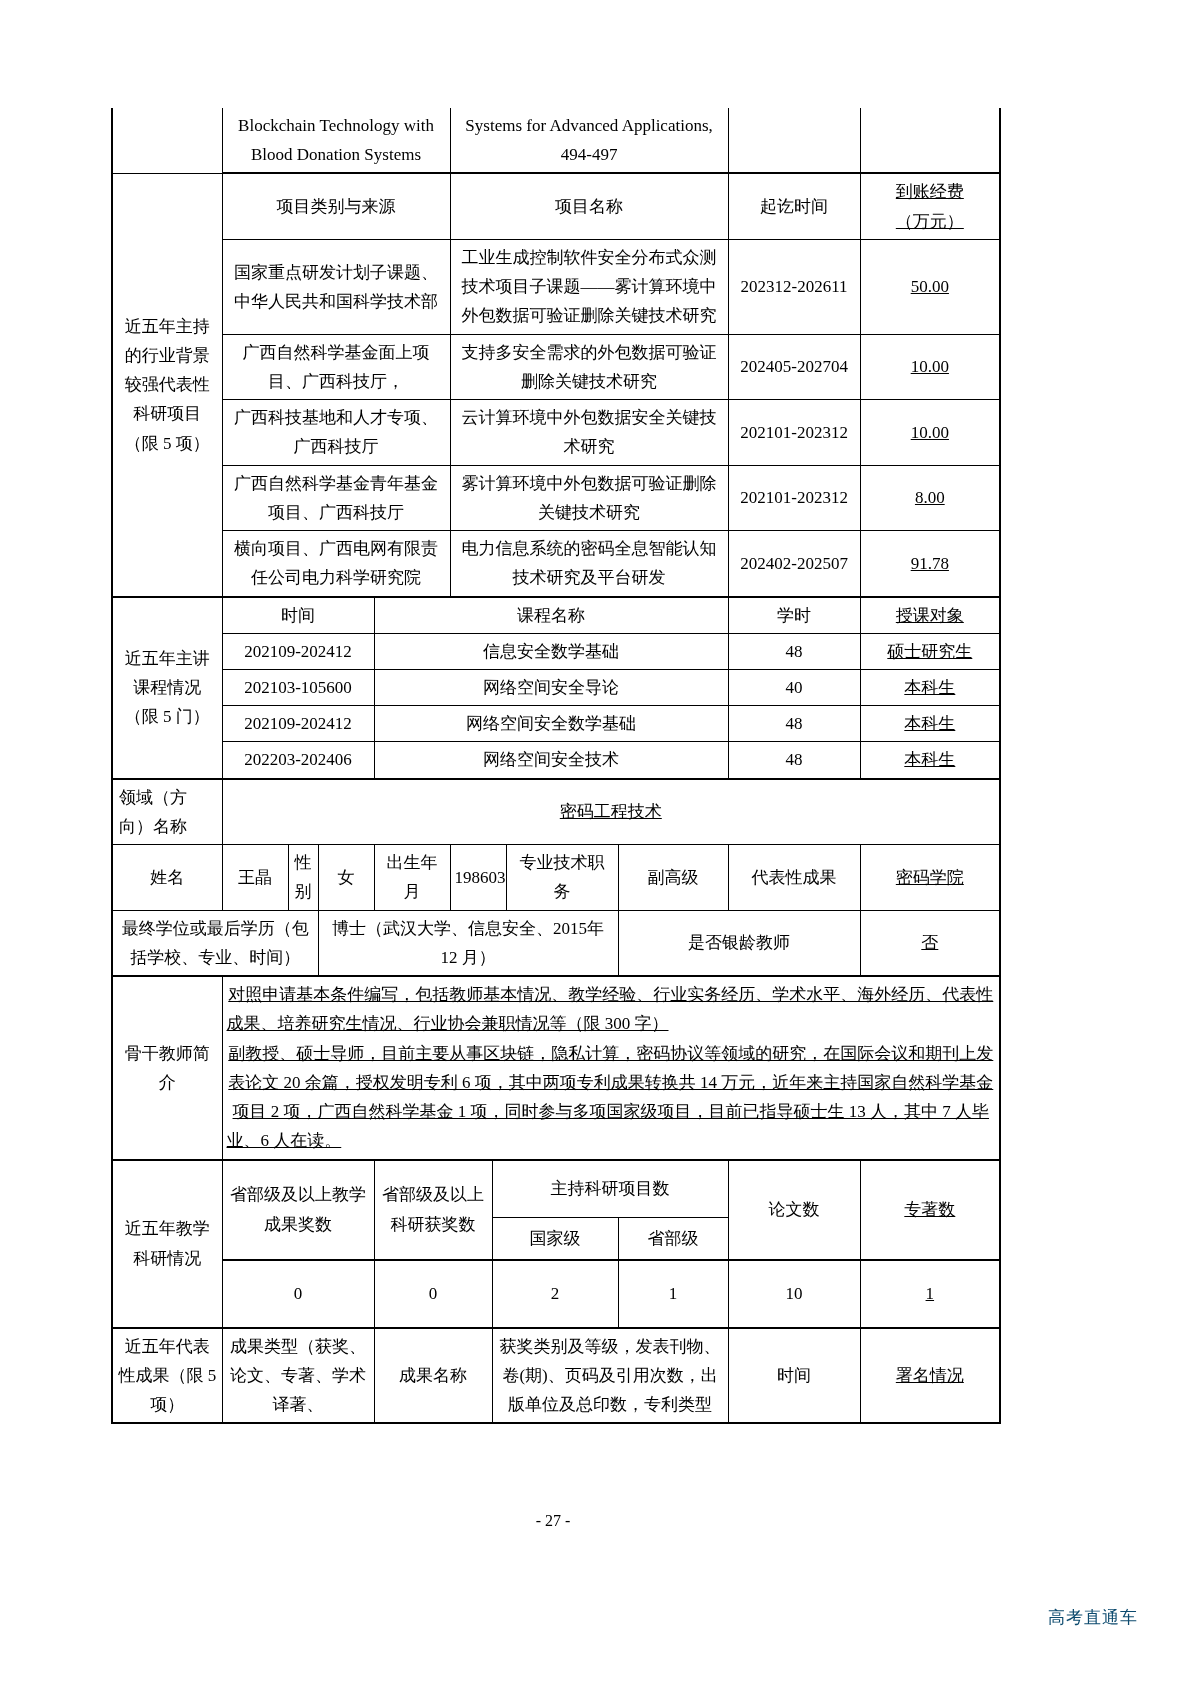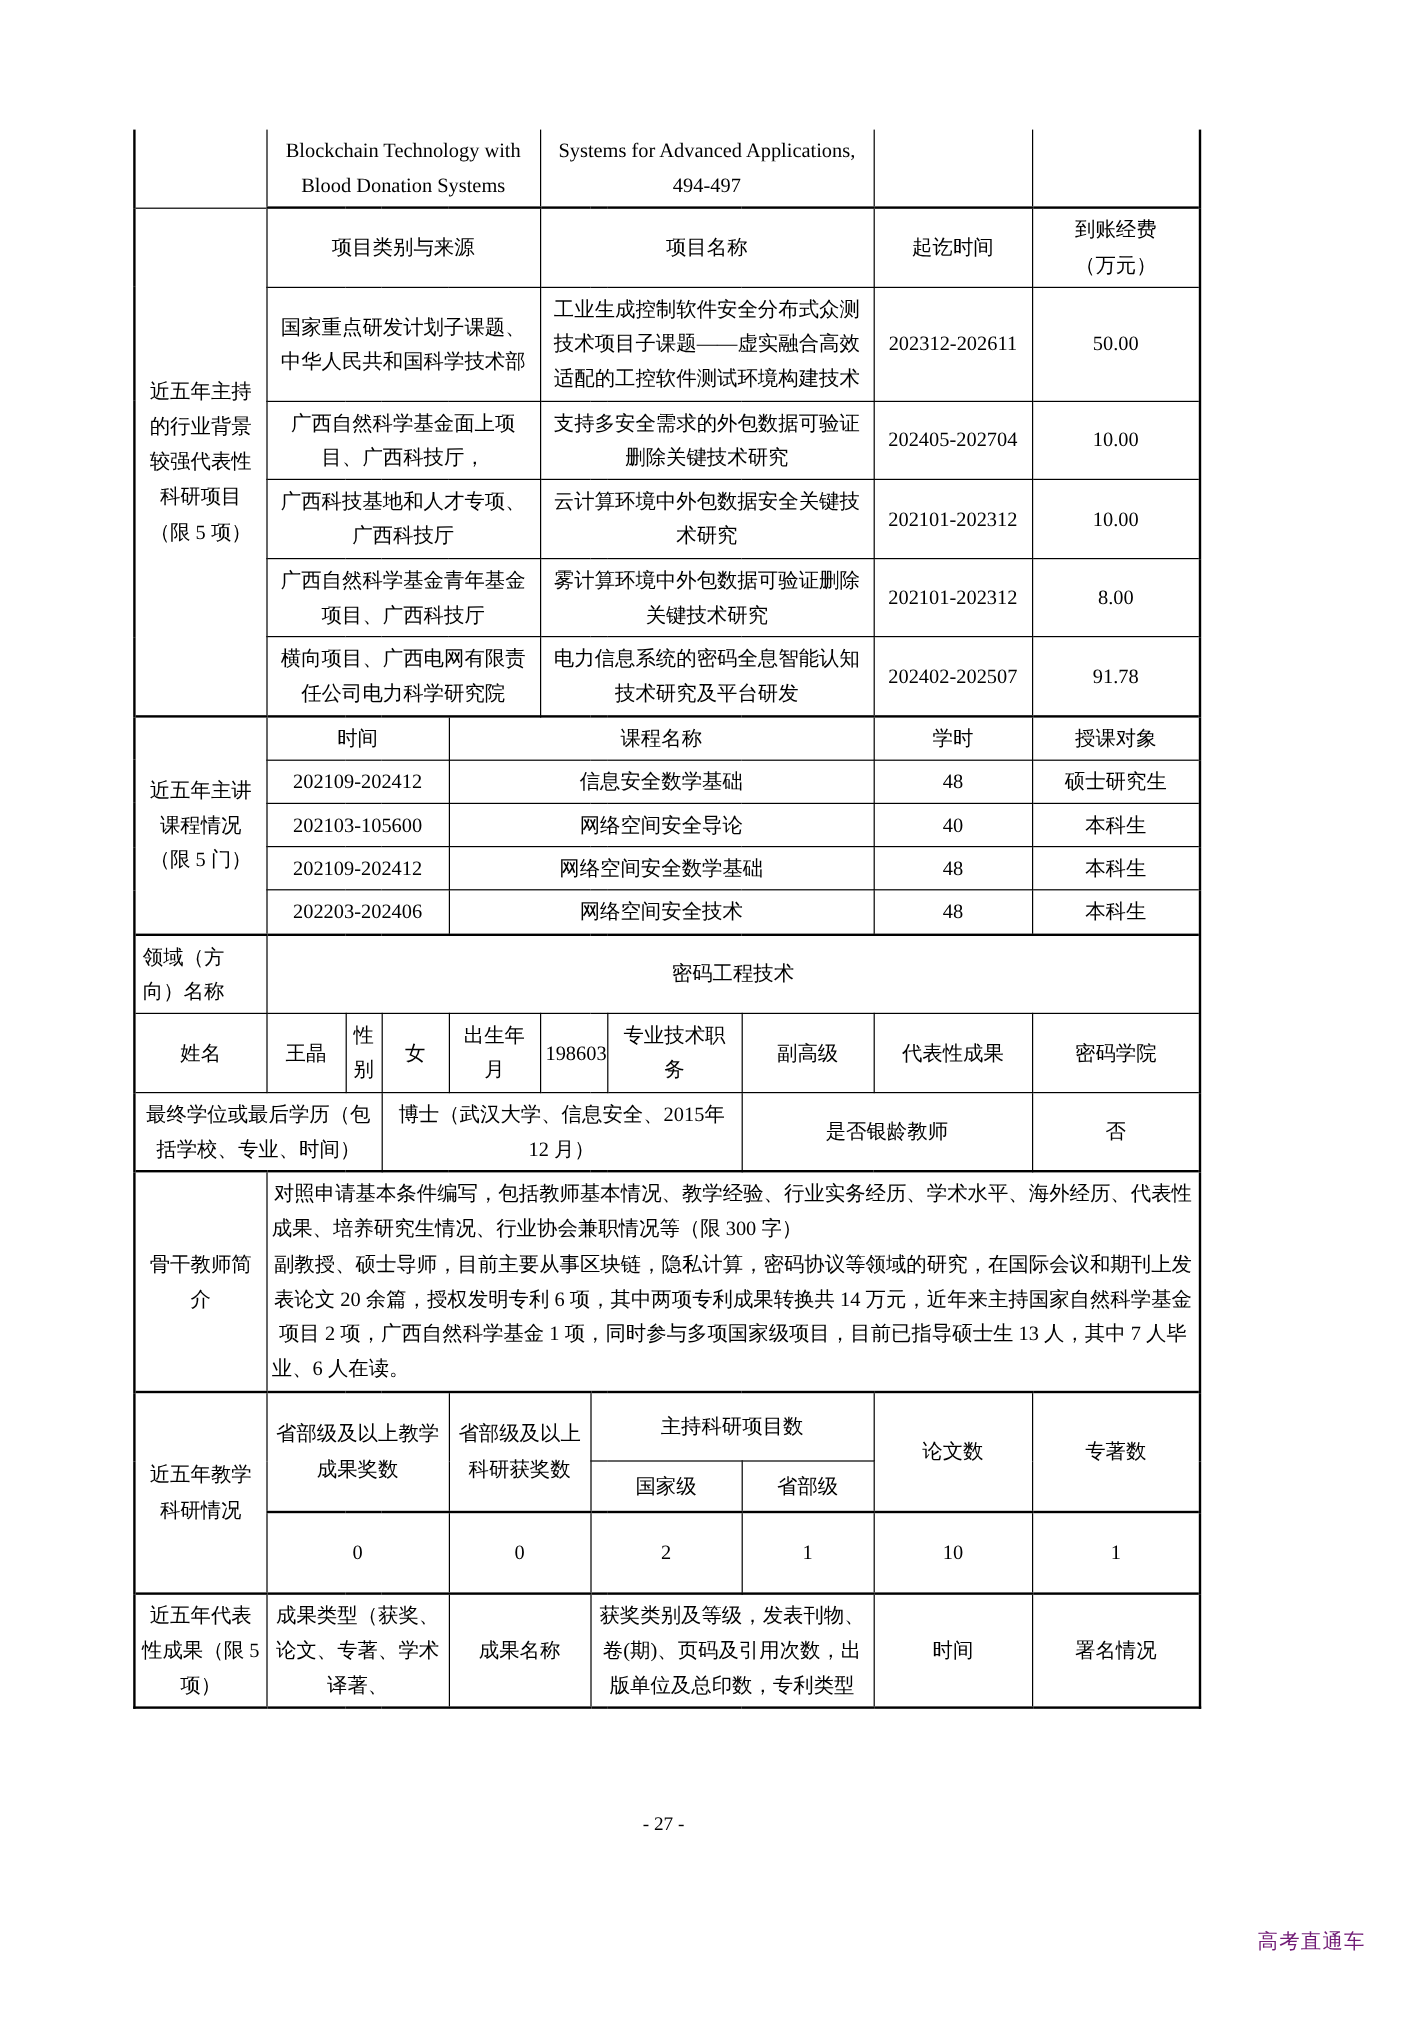--- a/index.html
+++ b/index.html
@@ -44,21 +44,21 @@
     line-height: 1.78;
     margin-left: 48px;
   }
   .vlabel {
     font-size: 17px;
     line-height: 1.95;
   }
   .thick-top { border-top: 2px solid #000 !important; }
   .thick-bottom { border-bottom: 2px solid #000 !important; }
   .thick-left { border-left: 2px solid #000 !important; }
-  .thick-right { border-right: 2px solid #000 !important; }
+  .thick-right { border-right: 2px solid #000 !important; text-decoration: underline; }
   .just {
     text-align: justify;
     text-align-last: left;
     line-height: 1.95;
     padding-left: 6px;
     padding-right: 6px;
     font-size: 17px;
   }
   .just p { margin: 0; }
   .nowrapcell { white-space: nowrap; }
@@ -74,21 +74,21 @@
     width: 1106px;
     text-align: center;
     font-size: 16px;
     font-family: "Liberation Serif", "DejaVu Serif", serif;
   }
   .watermark {
     position: absolute;
     right: 52px;
     top: 1606px;
     font-size: 17px;
-    color: #701a75;
+    color: #0c4a6e;
     font-family: "Liberation Sans", sans-serif;
     letter-spacing: 1px;
   }
 </style>
 </head>
 <body>
 
 <div class="page">
 
   <table class="doc">
@@ -121,21 +121,21 @@
       <td colspan="4" class="thick-top">项目名称</td>
       <td class="thick-top">起讫时间</td>
       <td class="thick-top thick-right tight">
         <div>到账经费</div>
         <div>（万元）</div>
       </td>
     </tr>
 
     <tr>
       <td colspan="4">国家重点研发计划子课题、中华人民共和国科学技术部</td>
-      <td colspan="4">工业生成控制软件安全分布式众测技术项目子课题——虚实融合高效适配的工控软件测试环境构建技术</td>
+      <td colspan="4">工业生成控制软件安全分布式众测技术项目子课题——雾计算环境中外包数据可验证删除关键技术研究</td>
       <td class="nowrapcell">202312-202611</td>
       <td class="thick-right">50.00</td>
     </tr>
 
     <tr>
       <td colspan="4">广西自然科学基金面上项目、广西科技厅，</td>
       <td colspan="4">支持多安全需求的外包数据可验证删除关键技术研究</td>
       <td class="nowrapcell">202405-202704</td>
       <td class="thick-right">10.00</td>
     </tr>

